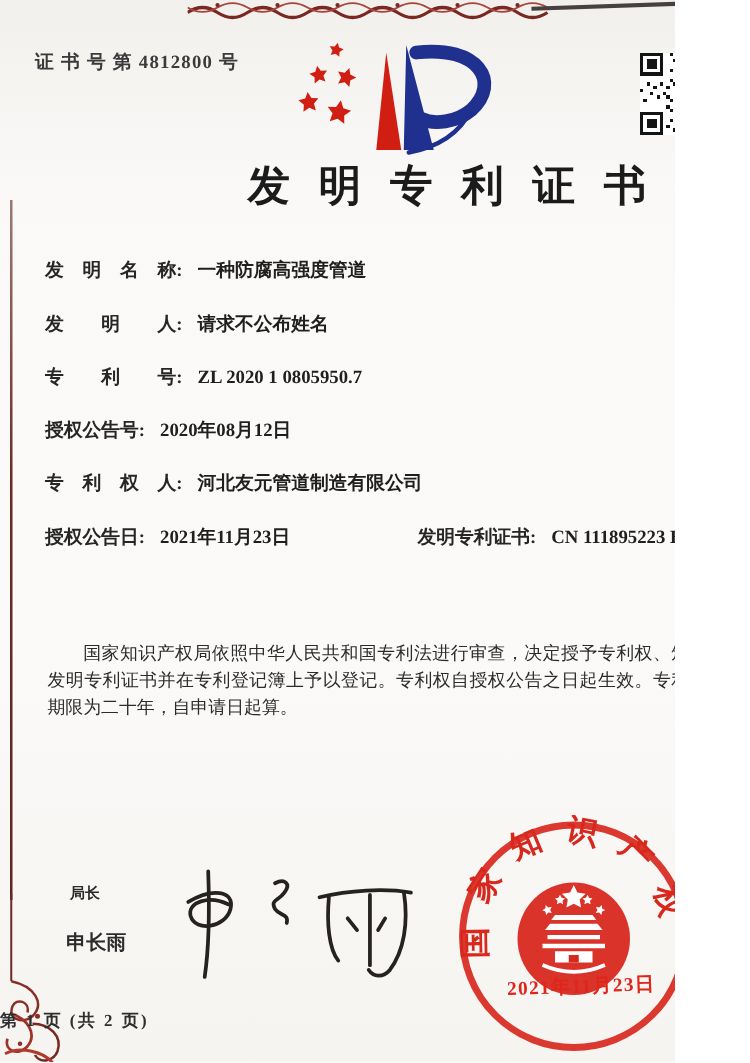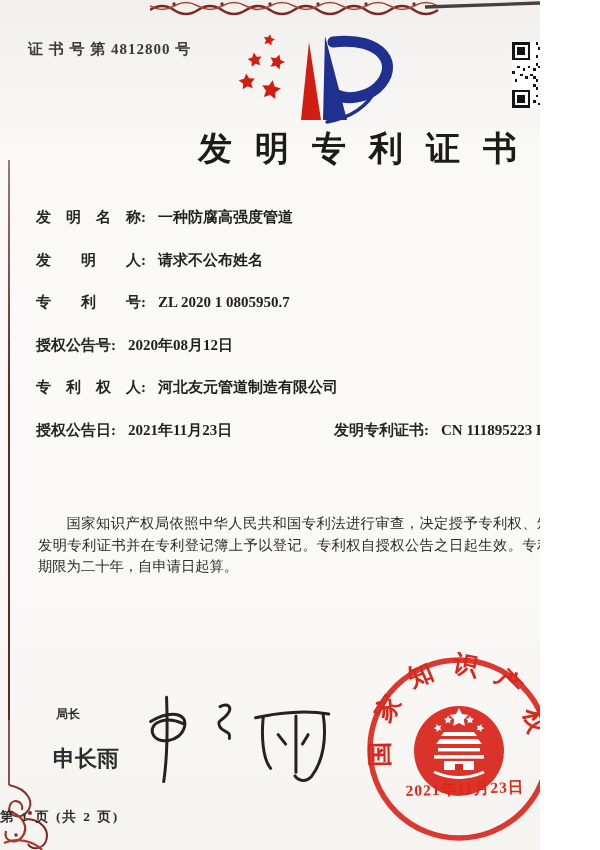--- a/index.html
+++ b/index.html
@@ -28,21 +28,21 @@
   .flabel{font-size:15px;font-weight:700;color:#262626;}
   .fvalue{font-size:15px;font-weight:700;color:#1f1f1f;margin-left:12px;}
   .grant-right{position:absolute;left:298px;top:0;}
   .body-text{left:38px;top:513px;width:528px;}
   .body-text p{
     margin:0;font-size:14.3px;line-height:21.5px;
     text-indent:2em;color:#2b2b2b;font-weight:500;
     text-align:justify;
   }
   .signer-title{left:56px;top:706px;font-size:12px;font-weight:700;color:#2c2c2c;}
-  .signer-name{left:53px;top:744px;font-size:22px;font-weight:700;color:#2c2c2c;}
+  .signer-name{left:53px;top:744px;font-size:16px;font-weight:700;color:#2c2c2c;}
   .seal-date{
     left:385px;top:779px;width:160px;text-align:center;
     font-size:15.5px;font-weight:700;color:#e0251a;
     letter-spacing:1px;transform:rotate(-2deg);
   }
   .footer{
     left:0;top:808px;width:100%;text-align:left;
     font-size:13.5px;font-weight:600;letter-spacing:2px;color:#2e2e2e;
   }
   .left-line{left:8px;top:160px;width:2px;height:560px;

